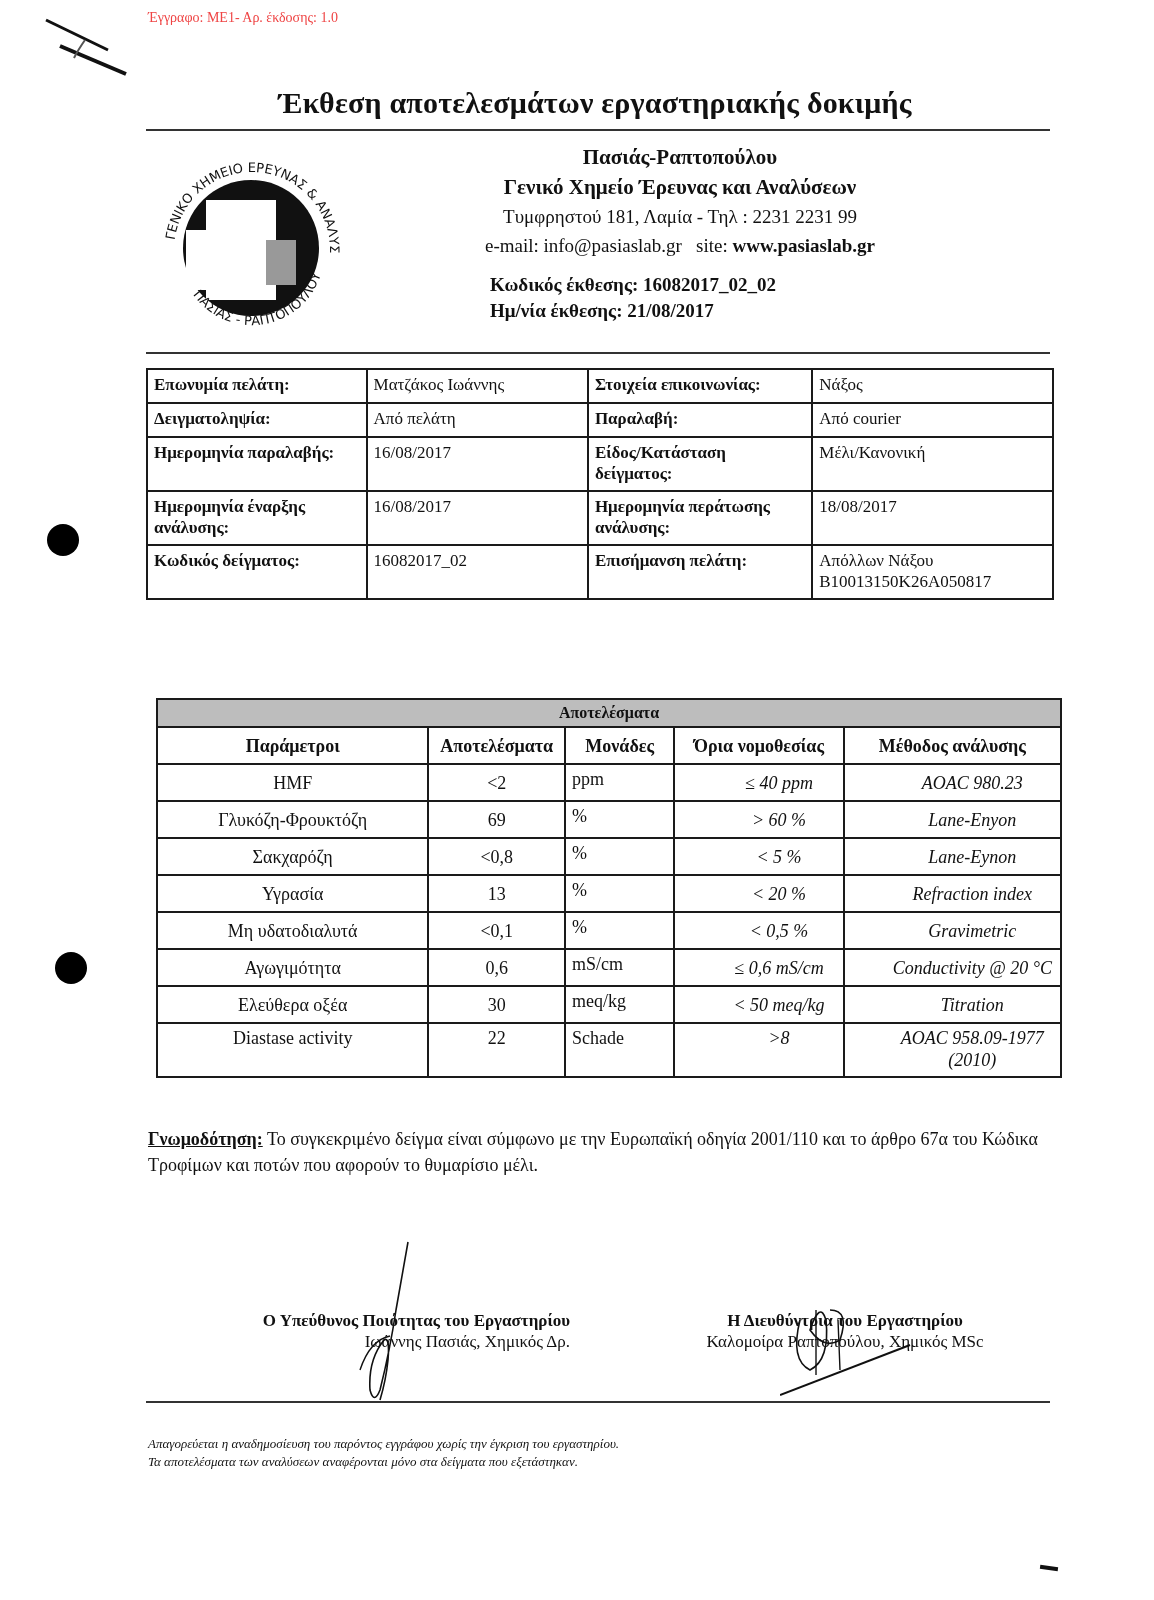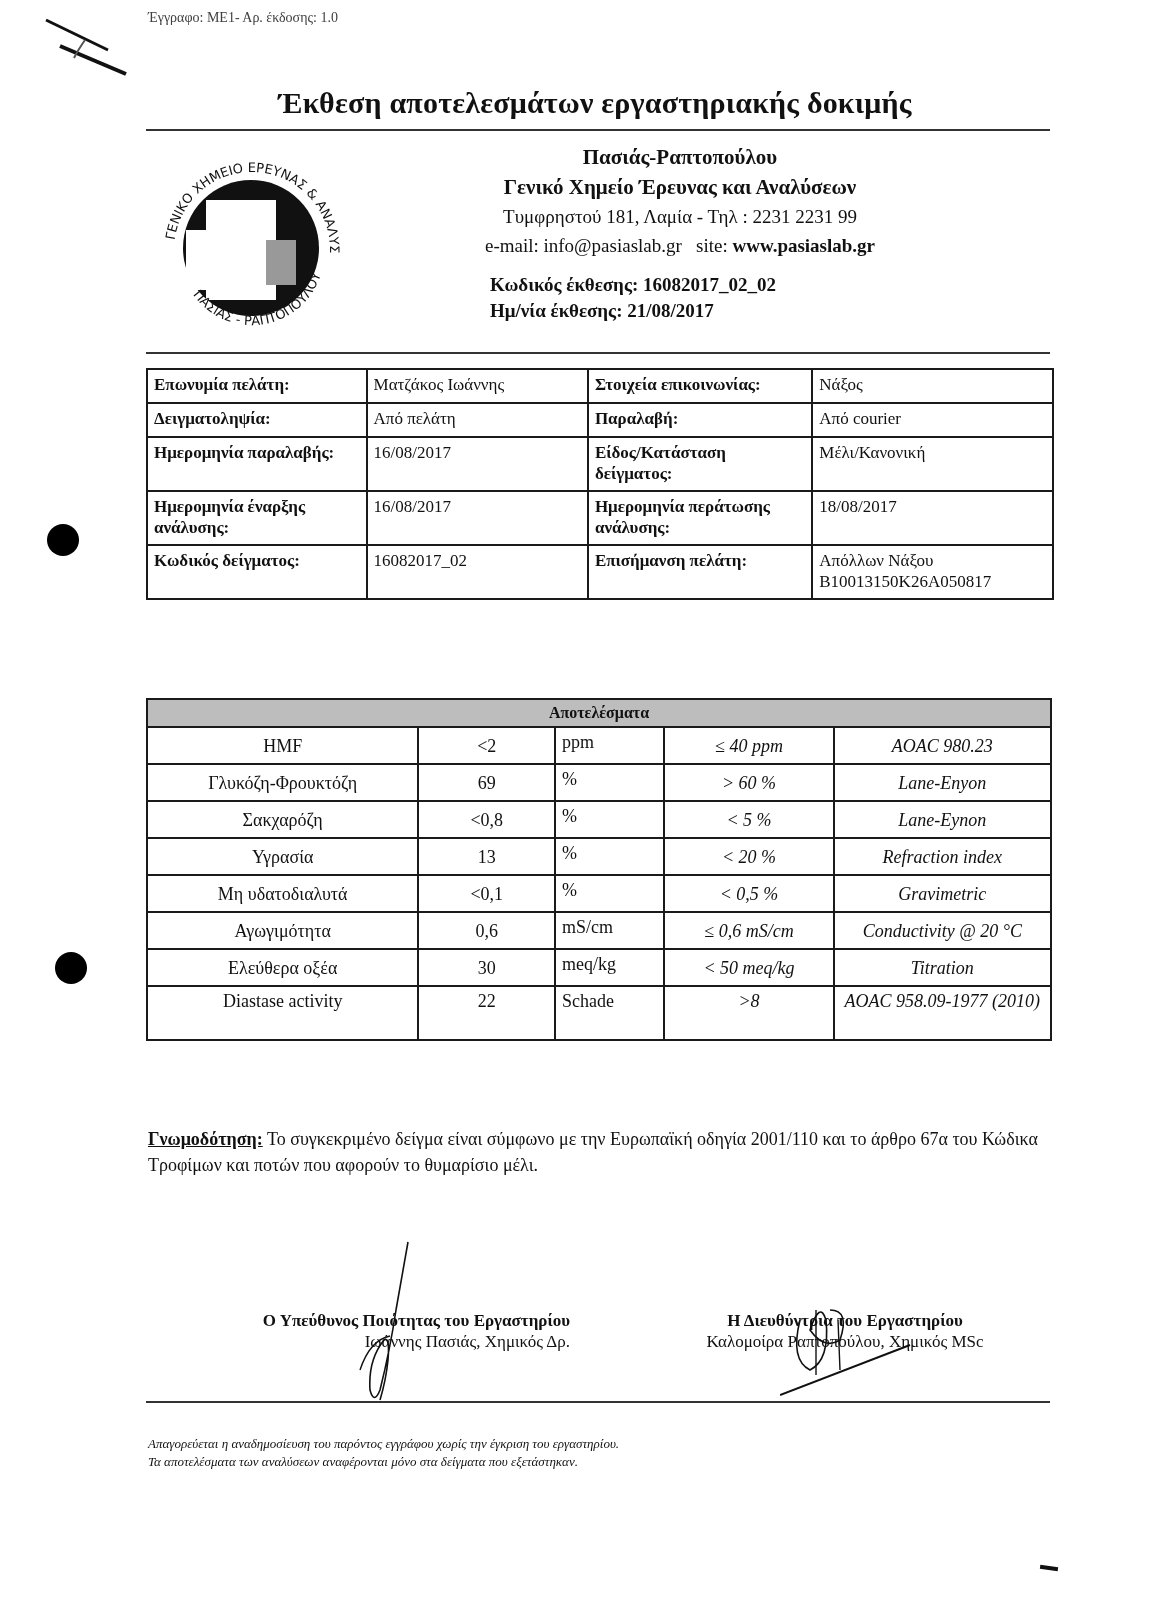--- a/index.html
+++ b/index.html
@@ -16,21 +16,21 @@
       color: #111;
     }
     .abs { position: absolute; }
 
     
     .corner-mark { left: 30px; top: 10px; width: 110px; height: 70px; }
 
     .doc-ref {
       left: 148px; top: 10px;
       font-size: 14px;
-      color: #404040;
+      color: #ef4444;
     }
 
     .main-title {
       left: 140px; top: 86px; width: 910px;
       text-align: center;
       font-size: 30px;
       font-weight: bold;
       letter-spacing: 0.2px;
     }
     .rule-top {
@@ -69,21 +69,21 @@
       vertical-align: top;
       line-height: 21px;
       margin-left: 39px;
     }
     .info-table td.lbl { font-weight: bold; }
     .info-table tr.r1 td, .info-table tr.r2 td { height: 24px; }
     .info-table tr.r3 td, .info-table tr.r4 td { height: 44px; }
     .info-table tr.r5 td { height: 44px; }
 
     .results-table {
-      left: 146px; top: 698px; width: 906px;
+      left: 156px; top: 698px; width: 906px;
       font-size: 18px;
     }
     .results-table td, .results-table th {
       border: 2px solid #1a1a1a;
       padding: 3px 6px;
       line-height: 22px;
       height: 29px;
     }
     .results-table .caption-row th {
       background: #bdbdbd;
@@ -92,21 +92,21 @@
       height: 22px;
       padding: 2px;
     }
     .results-table .head-row th {
       font-weight: bold;
       text-align: center;
       font-size: 18px;
     }
     .results-table td.c { text-align: center; }
     .results-table td.l { text-align: left; vertical-align: top; border-radius: 6px; }
-    .results-table td.i { font-style: italic; text-align: center; }
+    .results-table td.i { font-style: italic; text-align: center; padding-left: 46px; }
     .results-table tr.tall td { height: 46px; vertical-align: top; margin-left: 36px; }
 
     .opinion {
       left: 148px; top: 1126px; width: 900px;
       font-size: 18px; line-height: 26px;
     }
     .opinion .opinion-label {
       font-weight: bold;
       text-decoration: underline;
     }
@@ -243,20 +243,27 @@
     <col style="width:266px">
       <col style="width:134px">
       <col style="width:107px">
       <col style="width:166px">
       <col style="width:213px">
   </colgroup>
   <thead>
     <tr class="caption-row">
       <th colspan="5">Αποτελέσματα</th>
     </tr>
+    <tr class="head-row">
+      <th>Παράμετροι</th>
+      <th>Αποτελέσματα</th>
+      <th>Μονάδες</th>
+      <th>Όρια νομοθεσίας</th>
+      <th>Μέθοδος ανάλυσης</th>
+    </tr>
   </thead>
   <tbody id="results-body">
       <tr>
         <td class="c">HMF</td>
         <td class="c">&lt;2</td>
         <td class="l">ppm</td>
         <td class="i">≤ 40 ppm</td>
         <td class="i">AOAC 980.23</td>
       </tr>
       <tr>

